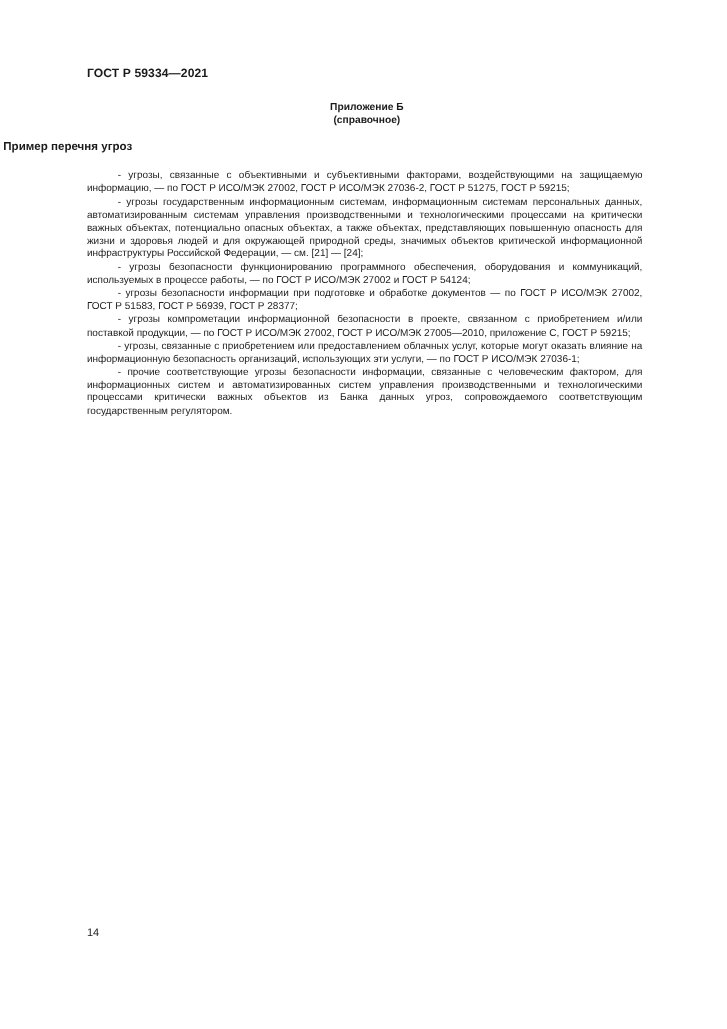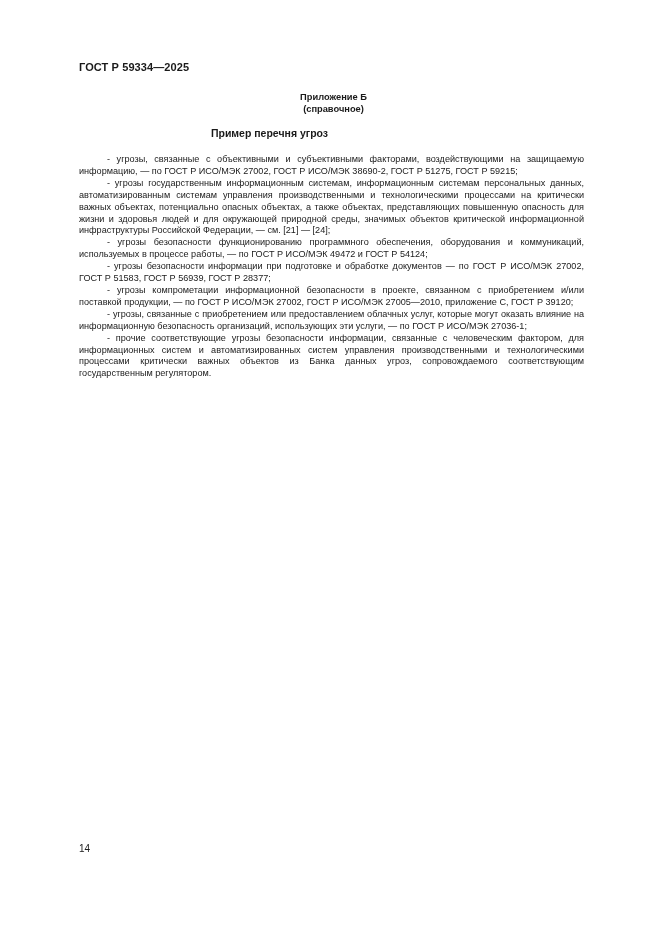--- a/index.html
+++ b/index.html
@@ -1,43 +1,43 @@
 <!DOCTYPE html>
 <html><head>
   <meta charset="utf-8">
   <style>
     html, body { margin: 0; padding: 0; background: #ffffff; }
     body { width: 661px; height: 935px; position: relative; overflow: hidden;
            font-family: "Liberation Sans", sans-serif; color: #1a1a1a; }
     .header { position: absolute; left: 79px; top: 61px; font-size: 11px; font-weight: bold; letter-spacing: 0.1px; }
     .appendix { position: absolute; left: 0; width: 661px; top: 91px; text-align: center; font-size: 9.3px; font-weight: bold; line-height: 12px; }
     .appendix div { position: relative; left: 3px; }
-    .title { position: absolute; left: 0; width: 533px; top: 127px; text-align: center; font-size: 10.5px; font-weight: bold; }
+    .title { position: absolute; left: 0; width: 533px; top: 127px; text-align: left; font-size: 10.5px; font-weight: bold; }
     .title span { position: relative; left: 3px; }
     .body { position: absolute; left: 79px; width: 505px; top: 154px; font-size: 9.1px; line-height: 11.9px; text-align: justify; }
     .body p { margin: 0; text-indent: 28px; }
     .pagenum { position: absolute; left: 79px; top: 843px; font-size: 10px; }
   </style>
 </head>
 <body>
 
-<div class="header">ГОСТ Р 59334—2025</div>
+<div class="header">ГОСТ Р 59334—2021</div>
 
 <div class="appendix">
   <div>Приложение Б</div>
   <div>(справочное)</div>
 </div>
 
 <div class="title">
   <span>Пример перечня угроз</span>
 </div>
 
 <div class="body">
-  <p>- угрозы, связанные с объективными и субъективными факторами, воздействующими на защищаемую информацию, — по ГОСТ Р ИСО/МЭК 27002, ГОСТ Р ИСО/МЭК 38690-2, ГОСТ Р 51275, ГОСТ Р 59215;</p>
+  <p>- угрозы, связанные с объективными и субъективными факторами, воздействующими на защищаемую информацию, — по ГОСТ Р ИСО/МЭК 27002, ГОСТ Р ИСО/МЭК 27036-2, ГОСТ Р 51275, ГОСТ Р 59215;</p>
   <p>- угрозы государственным информационным системам, информационным системам персональных данных, автоматизированным системам управления производственными и технологическими процессами на критически важных объектах, потенциально опасных объектах, а также объектах, представляющих повышенную опасность для жизни и здоровья людей и для окружающей природной среды, значимых объектов критической информационной инфраструктуры Российской Федерации, — см. [21] — [24];</p>
-  <p>- угрозы безопасности функционированию программного обеспечения, оборудования и коммуникаций, используемых в процессе работы, — по ГОСТ Р ИСО/МЭК 49472 и ГОСТ Р 54124;</p>
+  <p>- угрозы безопасности функционированию программного обеспечения, оборудования и коммуникаций, используемых в процессе работы, — по ГОСТ Р ИСО/МЭК 27002 и ГОСТ Р 54124;</p>
   <p>- угрозы безопасности информации при подготовке и обработке документов — по ГОСТ Р ИСО/МЭК 27002, ГОСТ Р 51583, ГОСТ Р 56939, ГОСТ Р 28377;</p>
-  <p>- угрозы компрометации информационной безопасности в проекте, связанном с приобретением и/или поставкой продукции, — по ГОСТ Р ИСО/МЭК 27002, ГОСТ Р ИСО/МЭК 27005—2010, приложение С, ГОСТ Р 39120;</p>
+  <p>- угрозы компрометации информационной безопасности в проекте, связанном с приобретением и/или поставкой продукции, — по ГОСТ Р ИСО/МЭК 27002, ГОСТ Р ИСО/МЭК 27005—2010, приложение С, ГОСТ Р 59215;</p>
   <p>- угрозы, связанные с приобретением или предоставлением облачных услуг, которые могут оказать влияние на информационную безопасность организаций, использующих эти услуги, — по ГОСТ Р ИСО/МЭК 27036-1;</p>
   <p>- прочие соответствующие угрозы безопасности информации, связанные с человеческим фактором, для информационных систем и автоматизированных систем управления производственными и технологическими процессами критически важных объектов из Банка данных угроз, сопровождаемого соответствующим государственным регулятором.</p>
 </div>
 
 <div class="pagenum">14</div>
 
 </body></html>

